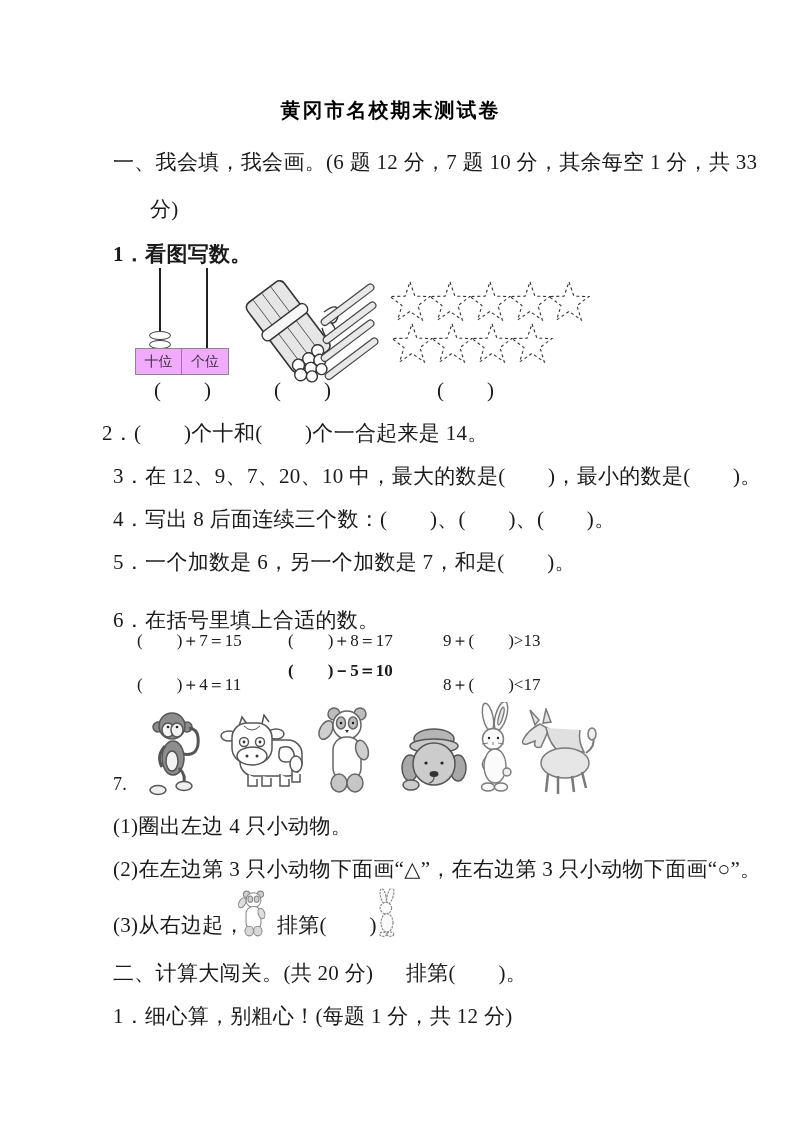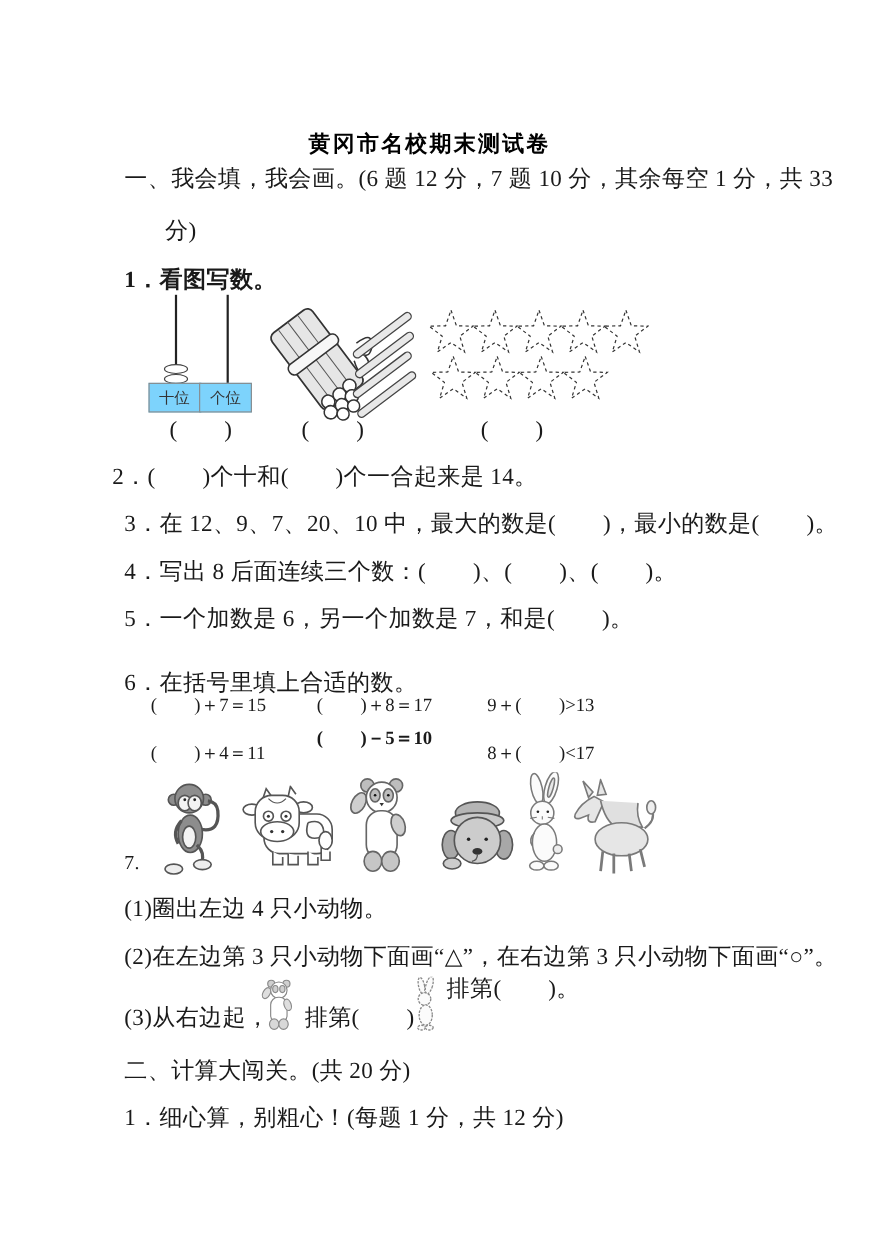--- a/index.html
+++ b/index.html
@@ -6,29 +6,29 @@
   body{
     width:793px;height:1122px;position:relative;background:#ffffff;
     font-family:"Liberation Serif","DejaVu Serif",serif;color:#1a1a1a;
     overflow:hidden;
   }
   .abs{position:absolute;}
   .line{font-size:21px;line-height:24px;white-space:nowrap;letter-spacing:0.3px;}
   .title{
     left:0;top:97px;width:781px;text-align:center;
     font-family:"Liberation Sans","DejaVu Sans",sans-serif;
-    font-weight:bold;font-size:20px;letter-spacing:2px;color:#000;margin-top:20px;
+    font-weight:bold;font-size:20px;letter-spacing:2px;color:#000;
   }
   .rod{position:absolute;width:2px;background:#222;}
   .bead{position:absolute;width:22px;height:9px;border:1.5px solid #444;
         border-radius:50%;background:#fff;box-sizing:border-box;}
   .pv-box{position:absolute;display:flex;}
   .pv-cell{width:46px;height:25px;border:1.5px solid #888;margin-left:-1.5px;
            display:flex;align-items:center;justify-content:center;
-           font-size:14px;color:#333;background:#7dd3fc;}
+           font-size:14px;color:#333;background:#f0abfc;}
   .eq{font-size:17px;white-space:nowrap;}
   svg{display:block;}
 </style>
 </head>
 <body>
 
 <div class="abs title">黄冈市名校期末测试卷</div>
 
 <div class="abs line" style="left:113px;top:150px;">一、我会填，我会画。(6 题 12 分，7 题 10 分，其余每空 1 分，共 33</div>
 <div class="abs line" style="left:150px;top:197px;">分)</div>
@@ -235,16 +235,16 @@
 <svg class="abs" style="left:375px;top:888px;" width="24" height="50" viewBox="0 0 42 92">
   <g stroke="#8a8a8a" stroke-width="2.2" fill="#fbfbfb" stroke-dasharray="4 2">
     <ellipse cx="14" cy="15" rx="5" ry="14" transform="rotate(-12 14 15)"></ellipse>
     <ellipse cx="27" cy="14" rx="5.5" ry="15" transform="rotate(16 27 14)"></ellipse>
     <circle cx="19" cy="37" r="10.5"></circle>
     <ellipse cx="21" cy="64" rx="11" ry="17"></ellipse>
     <ellipse cx="14" cy="85" rx="6.5" ry="4"></ellipse>
     <ellipse cx="27" cy="85" rx="6.5" ry="4"></ellipse>
   </g>
 </svg>
-<div class="abs line" style="left:406px;top:886px;">排第(　　)。</div>
+<div class="abs line" style="left:406px;top:961px;">排第(　　)。</div>
 
 <div class="abs line" style="left:113px;top:961px;">二、计算大闯关。(共 20 分)</div>
 <div class="abs line" style="left:113px;top:1004px;">1．细心算，别粗心！(每题 1 分，共 12 分)</div>
 
 </body></html>

